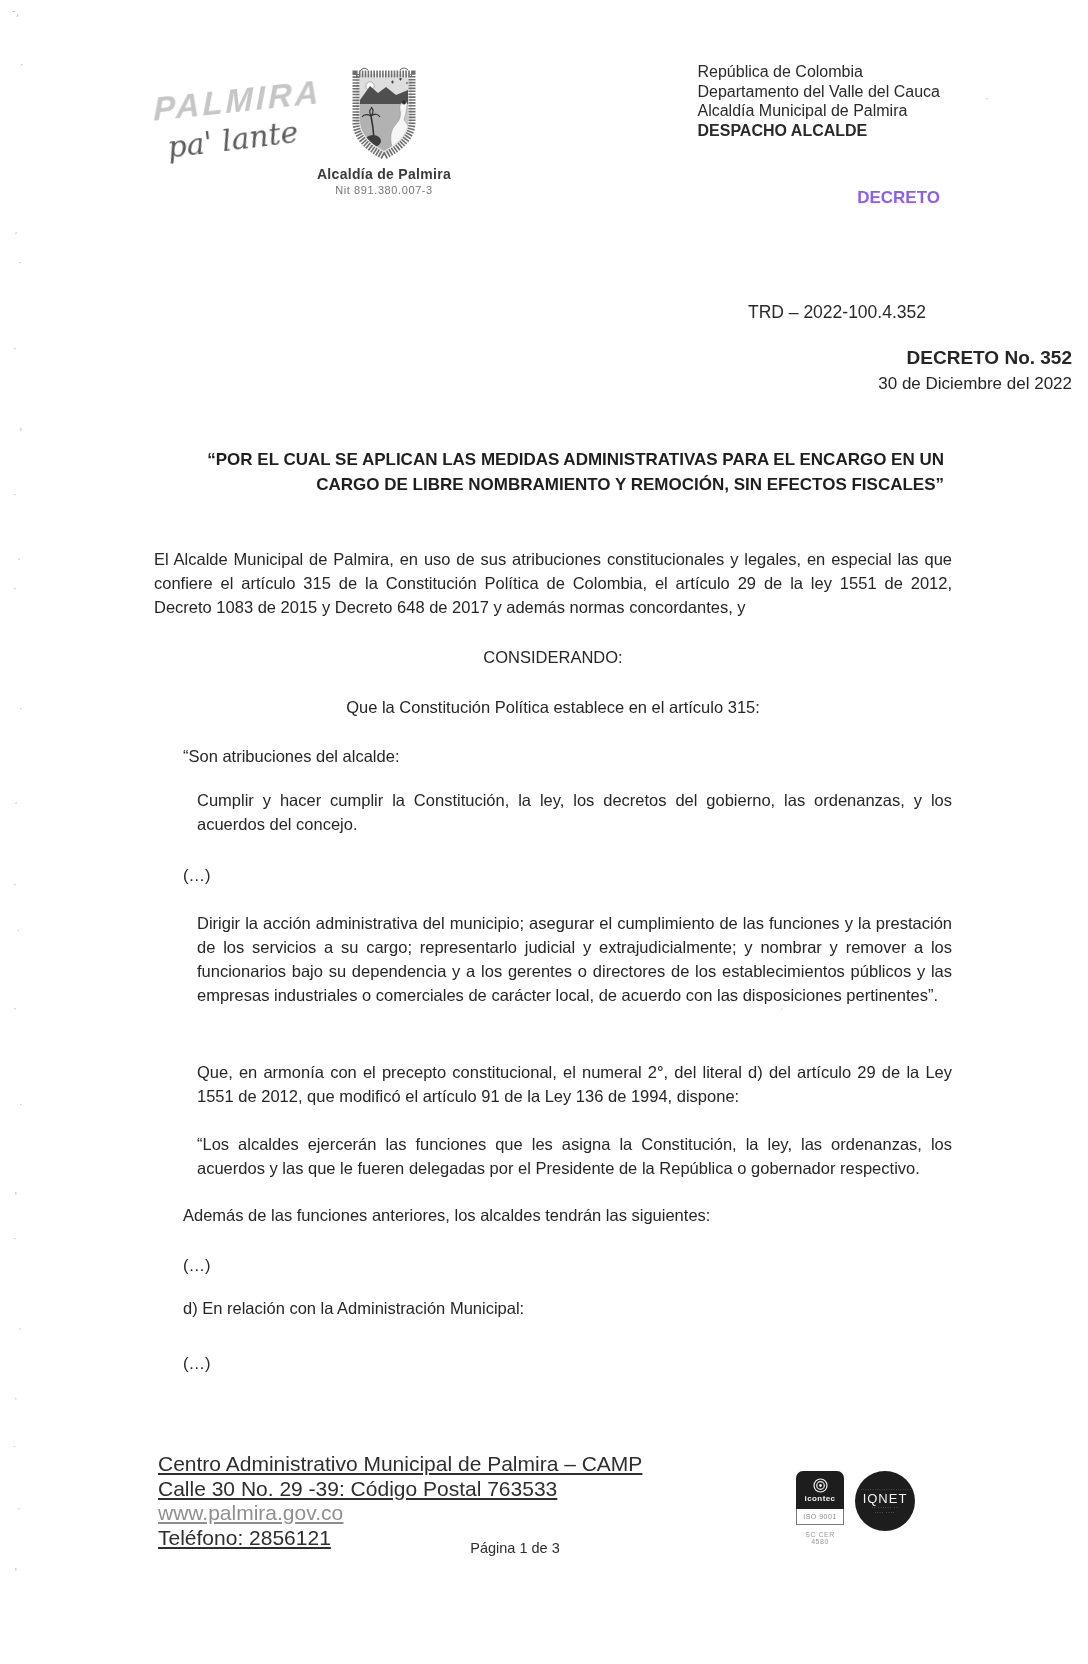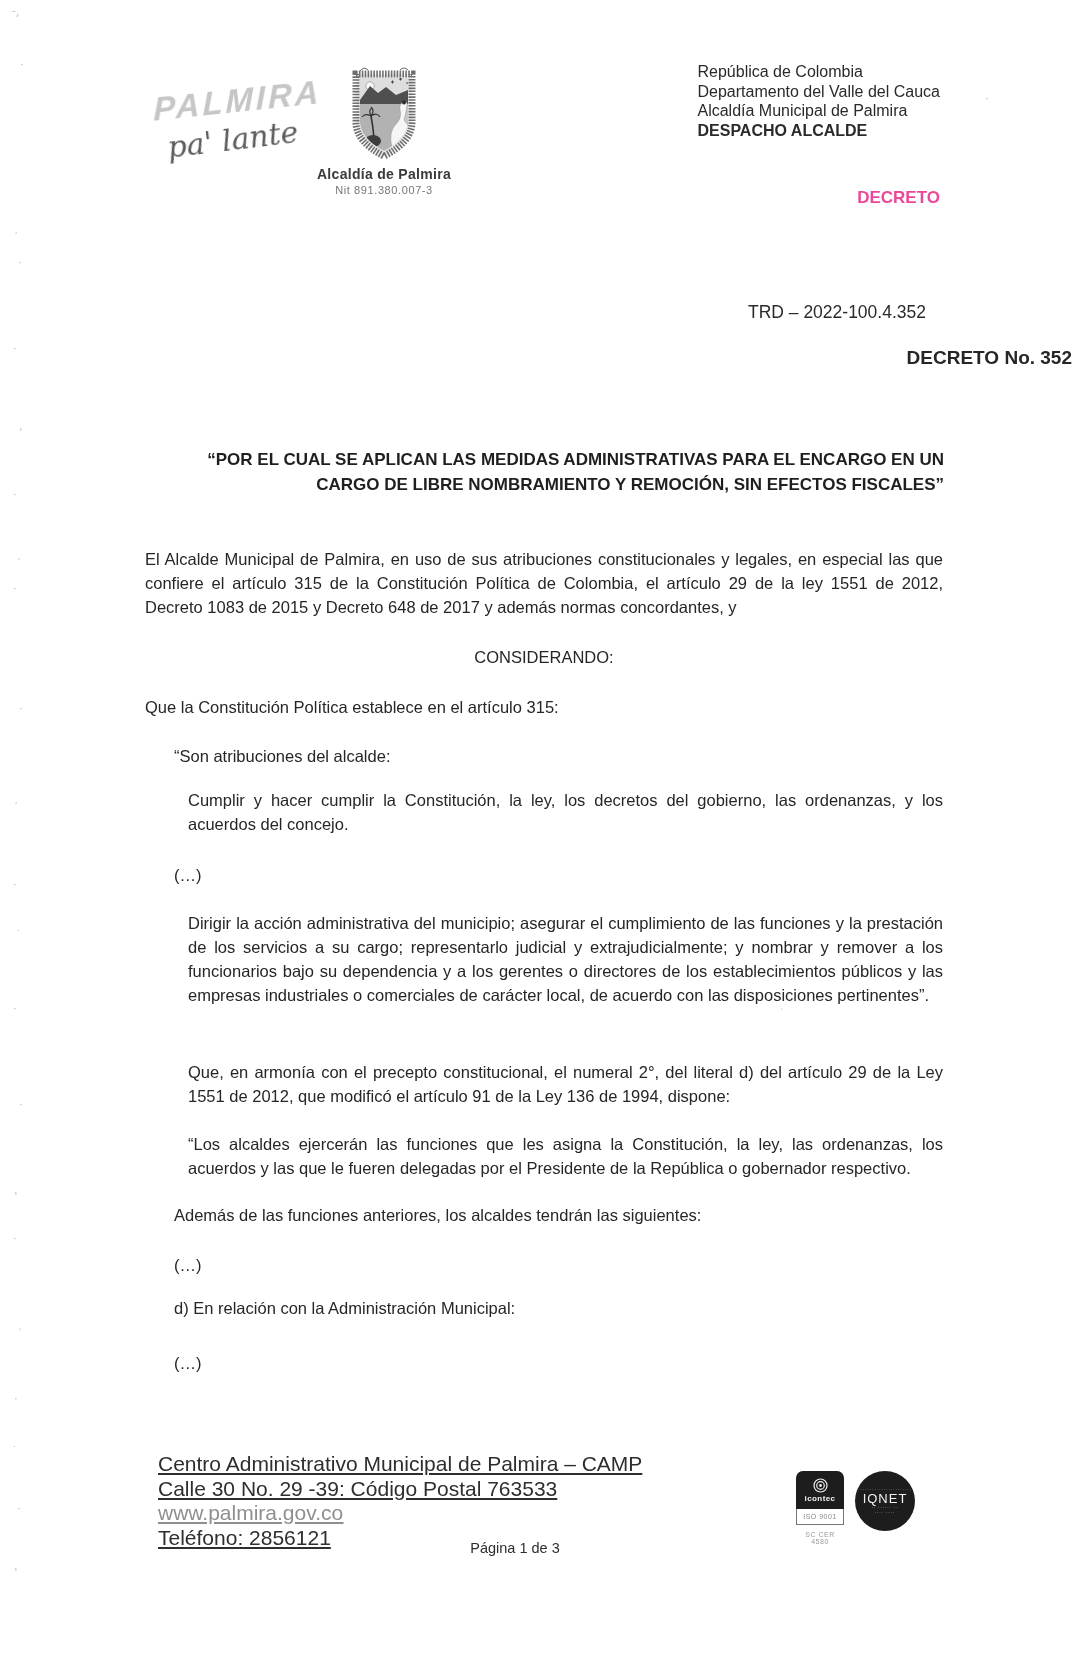--- a/index.html
+++ b/index.html
@@ -33,39 +33,39 @@
     position:absolute; left:296px; top:184px; width:176px; text-align:center;
     font-size:11px; color:#777; letter-spacing:.6px; filter:blur(.3px);
   }
 
   .hdr-right {
     position:absolute; right:148px; top:62px; text-align:left;
     font-size:16px; line-height:19.5px; color:#2a2a2a;
   }
   .hdr-right .hline.bold { font-weight:bold; }
   .doc-type {
-    position:absolute; right:148px; top:188px; font-weight:bold; font-size:17px; color:#ec4899;
+    position:absolute; right:148px; top:188px; font-weight:bold; font-size:17px; color:#8b5cf6;
   }
 
   
   .trd { position:absolute; right:162px; top:302px; font-size:17.5px; color:#2a2a2a; }
   .decree-head { position:absolute; left:0; top:344px; width:1072px; text-align:right; }
   .decree-no { font-size:19px; font-weight:bold; line-height:27px; }
   .decree-date { font-size:17px; line-height:25px; }
 
   .main-title {
     position:absolute; left:144px; top:448px; width:800px; text-align:right;
     font-weight:bold; font-size:17px; line-height:24.5px; color:#1f1f1f;
   }
 
   
-  .body-text { position:absolute; left:145px; top:547px; width:798px; font-size:16.5px; line-height:24px; color:#262626; }
+  .body-text { position:absolute; left:154px; top:547px; width:798px; font-size:16.5px; line-height:24px; color:#262626; }
   .para { text-align:justify; }
   .para.c  { text-align:center; }
-  .para.l  { text-align:left; }
+  .para.l  { text-align:center; }
   .para.ij { margin-left:43px; text-align:justify; }
   .para.il { margin-left:29px; text-align:left; }
 
   
   .footer { position:absolute; left:158px; top:1452px; font-size:21px; line-height:24.5px; color:#2e2e2e;text-decoration:underline; }
   .footer .link { color:#8f8f8f; text-decoration:underline; }
   .page-num { position:absolute; left:0; top:1540px; width:1030px; text-align:center; font-size:14.5px; color:#2e2e2e; }
 
   
   .icontec { position:absolute; left:796px; top:1471px; width:48px; }
@@ -159,20 +159,21 @@
       <div class="hline">República de Colombia</div>
       <div class="hline">Departamento del Valle del Cauca</div>
       <div class="hline">Alcaldía Municipal de Palmira</div>
       <div class="hline bold">DESPACHO ALCALDE</div>
     </div>
   <div class="doc-type">DECRETO</div>
 
   <div class="trd">TRD – 2022-100.4.352</div>
   <div class="decree-head">
     <div class="decree-no">DECRETO No. 352</div>
+    <div class="decree-date">30 de Diciembre del 2022</div>
   </div>
 
   <div class="main-title" id="main-title">
       <div>“POR EL CUAL SE APLICAN LAS MEDIDAS ADMINISTRATIVAS PARA EL ENCARGO EN UN</div>
       <div>CARGO DE LIBRE NOMBRAMIENTO Y REMOCIÓN, SIN EFECTOS FISCALES”</div>
     </div>
 
   <div class="body-text" id="body-text">
       <div class="para j" style="margin-top: 0px;">El Alcalde Municipal de Palmira, en uso de sus atribuciones constitucionales y legales, en especial las que confiere el artículo 315 de la Constitución Política de Colombia, el artículo 29 de la ley 1551 de 2012, Decreto 1083 de 2015 y Decreto 648 de 2017 y además normas concordantes, y</div>
       <div class="para c" style="margin-top: 26px;">CONSIDERANDO:</div>

